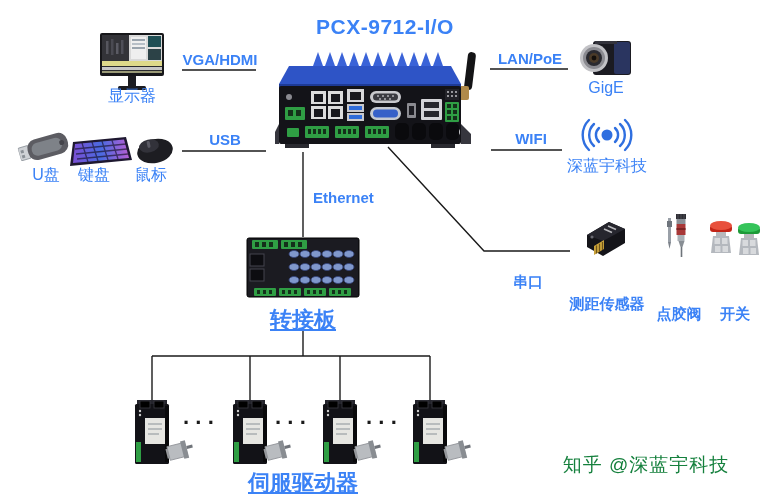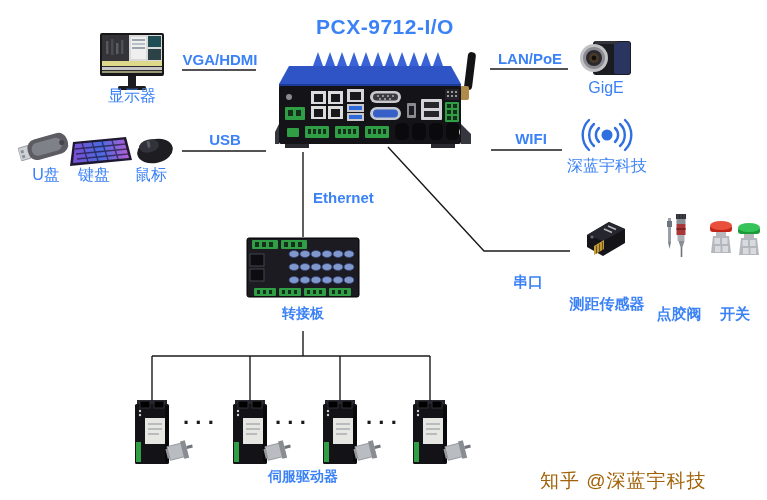--- a/index.html
+++ b/index.html
@@ -4,24 +4,24 @@
 <style>
   html,body{margin:0;padding:0;background:#fff;}
   .canvas{position:relative;width:767px;height:500px;background:#ffffff;overflow:hidden;
           font-family:"Liberation Sans","DejaVu Sans",sans-serif;color:#111;}
   .abs{position:absolute;}
   .lbl{position:absolute;text-align:center;color:#3b82f6;white-space:nowrap;}
   .lbl-title{font-size:21px;font-weight:600;letter-spacing:.5px;}
   .lbl-conn{font-size:15px;font-weight:600;}
   .lbl-cn{font-size:16px;font-weight:400;}
   .lbl-cn-sm{font-size:15px;font-weight:700;margin-top:44px;}
-  .lbl-cn-lg{font-size:14px;font-weight:700;}
+  .lbl-cn-lg{font-size:22px;font-weight:700;text-decoration:underline;}
   .lbl-dots{font-size:22px;font-weight:700;letter-spacing:5px;color:#1a1a1a;}
-  .watermark{position:absolute;left:540px;top:452px;width:212px;text-align:left;
-             font-size:19px;font-weight:500;color:#a16207;letter-spacing:1px;margin-top:16px;}
+  .watermark{position:absolute;left:540px;top:452px;width:212px;text-align:center;
+             font-size:19px;font-weight:500;color:#15803d;letter-spacing:1px;}
   svg{display:block;}
   .wires{position:absolute;left:0;top:0;pointer-events:none;}
 </style>
 </head>
 <body>
 
 <div class="canvas">
 
   <svg class="wires" width="767" height="500" viewBox="0 0 767 500">
     <g stroke="#1a1a1a" stroke-width="1.4" fill="none">

